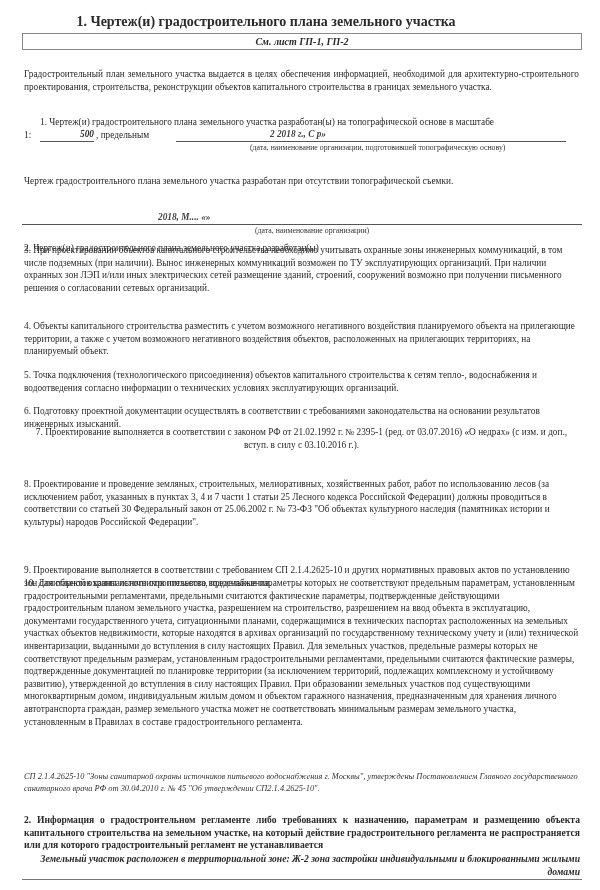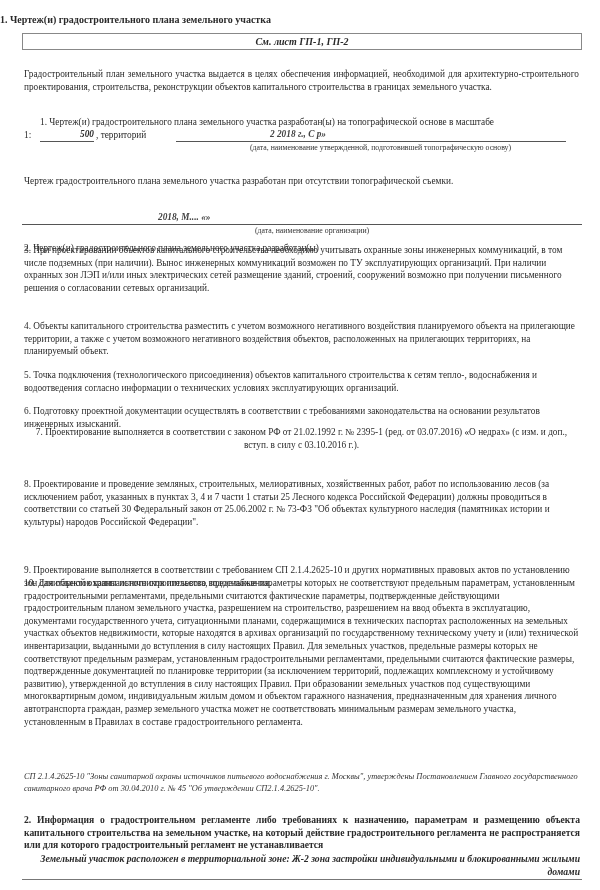--- a/index.html
+++ b/index.html
@@ -2,21 +2,21 @@
 <html><head>
 <meta charset="utf-8">
 <style>
   html, body { margin: 0; padding: 0; background: #ffffff; }
   body {
     width: 600px; height: 890px; overflow: hidden; position: relative;
     font-family: "Liberation Serif", serif; color: #2a2a2a;
   }
   .abs { position: absolute; }
   .line { position: absolute; white-space: nowrap; font-size: 9.3px; line-height: 12px; }
-  .title1 { left: 0; width: 532px; top: 14px; text-align: left; font-weight: bold; font-size: 10px; }
+  .title1 { left: 0; width: 532px; top: 14px; text-align: center; font-weight: bold; font-size: 14px; }
   .box {
     left: 22px; top: 33px; width: 560px; height: 17px;
     border: 1px solid #888; box-sizing: border-box;
     text-align: center; font-weight: bold; font-style: italic; font-size: 10px; line-height: 15px;
   }
   .para { position: absolute; left: 24px; width: 555px; font-size: 9.3px; line-height: 12.6px; }
   .just { text-align: justify; }
   .uline { position: absolute; border-bottom: 1px solid #555; }
   .small { position: absolute; font-size: 7.8px; line-height: 10px; white-space: nowrap; color: #333; }
   .bi { font-weight: bold; font-style: italic; }
@@ -30,24 +30,24 @@
 
 <div class="abs title1">1. Чертеж(и) градостроительного плана земельного участка</div>
 <div class="abs box">См. лист ГП-1, ГП-2</div>
 
 <div class="para just" style="top:68px;">Градостроительный план земельного участка выдается в целях обеспечения информацией, необходимой для архитектурно-строительного проектирования, строительства, реконструкции объектов капитального строительства в границах земельного участка.</div>
 
 <div class="line" style="left:24px; top:116px;margin-left:16px;">1.  Чертеж(и) градостроительного плана земельного участка разработан(ы) на топографической основе в масштабе</div>
 <div class="line" style="left:24px; top:129px;">1:</div>
 <div class="uline" style="left:40px; top:129px; width:54px; height:12px;"></div>
 <div class="line bi" style="left:40px; width:54px; text-align:right; top:128px;">500</div>
-<div class="line" style="left:96px; top:129px;">, территорий</div>
+<div class="line" style="left:96px; top:129px;">, предельным</div>
 <div class="uline" style="left:176px; top:129px; width:390px; height:12px;"></div>
 <div class="line bi" style="left:270px; top:128px; color:#444;">2       2018 г.,  С                              р»</div>
-<div class="small" style="left:250px; top:143px;">(дата, наименование утвержденной, подготовившей топографическую основу)</div>
+<div class="small" style="left:250px; top:143px;">(дата, наименование организации, подготовившей топографическую основу)</div>
 
 <div class="line" style="left:24px; top:175px;">Чертеж градостроительного плана земельного участка разработан при отсутствии топографической съемки.</div>
 
 <div class="line" style="left:24px; top:200px;margin-top:42px;">2.  Чертеж(и) градостроительного плана земельного участка разработан(ы)</div>
 <div class="uline" style="left:22px; top:212px; width:560px; height:12px;"></div>
 <div class="line bi" style="left:158px; top:211px; color:#444;">2018, ‌М....                                                              «»</div>
 <div class="small" style="left:255px; top:226px;">(дата, наименование организации)</div>
 
 <div class="para" style="top:244px;">3. При проектировании объектов капитального строительства необходимо учитывать охранные зоны инженерных коммуникаций, в том числе подземных (при наличии). Вынос инженерных коммуникаций возможен по ТУ эксплуатирующих организаций. При наличии охранных зон ЛЭП и/или иных электрических сетей размещение зданий, строений, сооружений возможно при получении письменного решения о согласовании сетевых организаций.</div>
 <div class="para" style="top:320px;">4. Объекты капитального строительства разместить с учетом возможного негативного воздействия планируемого объекта на прилегающие территории, а также с учетом возможного негативного воздействия объектов, расположенных на прилегающих территориях, на планируемый объект.</div>

